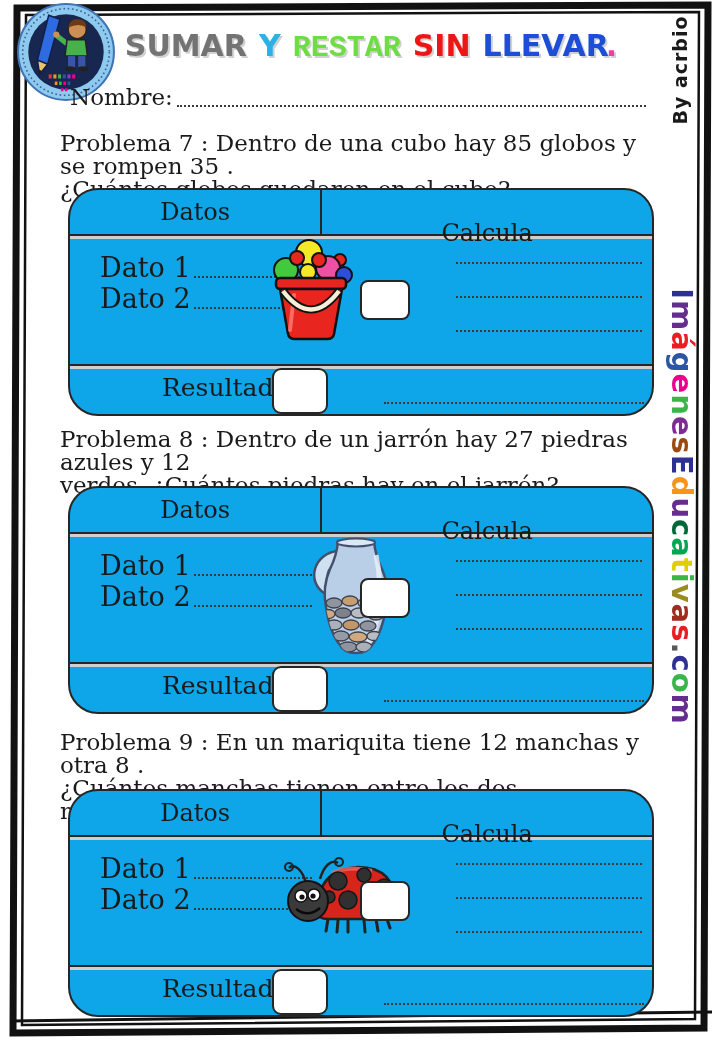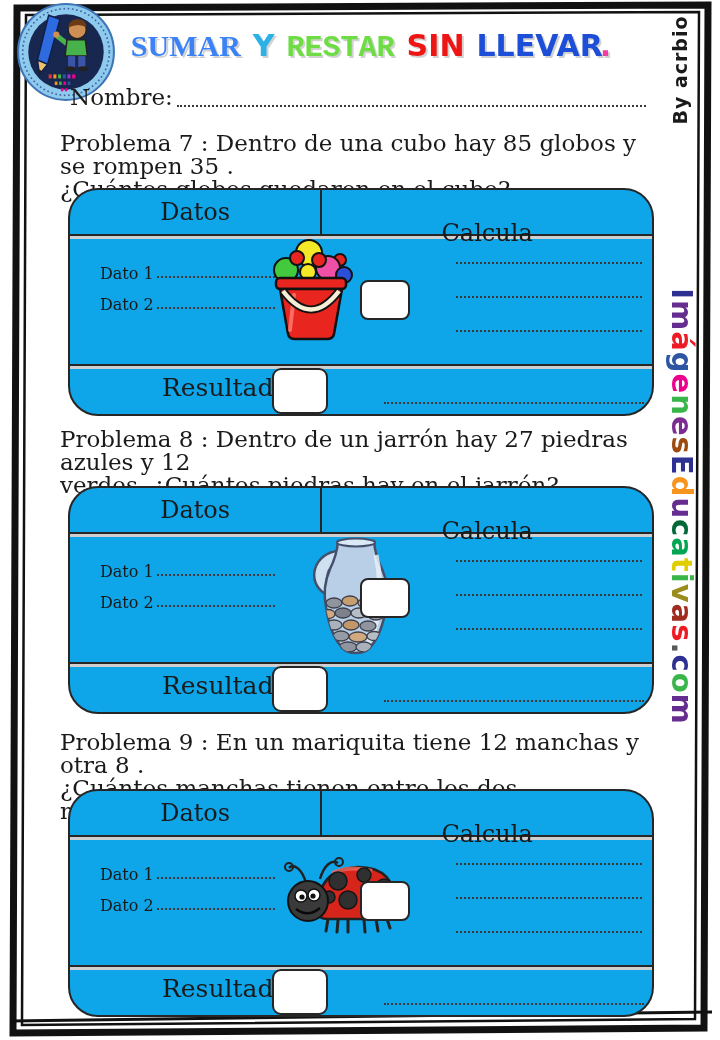--- a/index.html
+++ b/index.html
@@ -31,21 +31,21 @@
   .problem-text{position:absolute;left:60px;width:586px;font-size:23px;line-height:23px;}
 
   .ptable{position:absolute;left:68px;width:582px;height:224px;border:2px solid #262626;
           border-radius:30px;background:#0ea5e9;box-sizing:content-box;}
   .thead{height:44px;display:flex;border-bottom:2px solid #262626;box-shadow:0 3px 0 #cfcfcf;}
   .th{display:flex;align-items:center;justify-content:center;font-size:24px;}
   .th-datos{width:43%;border-right:2px solid #262626;}
   .th-calcula{flex:1;margin-top:42px;}
   .tbody{position:relative;height:128px;border-bottom:2px solid #262626;box-shadow:0 3px 0 #cfcfcf;}
   .datolines{position:absolute;left:30px;top:16px;}
-  .datoline{display:flex;align-items:flex-end;font-size:16px;height:31px;}
+  .datoline{display:flex;align-items:flex-end;font-size:27px;height:31px;}
   .datoline .dotline{width:118px;margin-left:3px;margin-bottom:5px;}
   .fig{position:absolute;}
   .fig-bucket{left:198px;top:2px;width:86px;height:104px;}
   .fig-jar{left:228px;top:1px;width:96px;height:124px;}
   .fig-ladybug{left:210px;top:14px;width:122px;height:90px;}
   .opbox{position:absolute;left:290px;top:44px;width:46px;height:36px;border:2px solid #262626;
          border-radius:8px;background:#fff;}
   .calcline{position:absolute;left:386px;width:186px;height:0;}
   .calcline.l1{top:26px}.calcline.l2{top:60px}.calcline.l3{top:94px}
   .tresult{position:relative;height:48px;}
@@ -92,21 +92,21 @@
         <rect x="40" y="79" width="2.6" height="3.4" fill="#f7941d"></rect>
           <rect x="44.2" y="79" width="2.6" height="3.4" fill="#39b54a"></rect>
         <rect x="48.4" y="79" width="2.6" height="3.4" fill="#ec008c"></rect>
           <rect x="52.6" y="79" width="2.6" height="3.4" fill="#2e55a4"></rect>
         <rect x="46" y="85.5" width="2.4" height="3" fill="#ec008c"></rect>
           <rect x="50" y="85.5" width="2.4" height="3" fill="#ec008c"></rect>
       </g>
     </svg>
   </div>
 
-  <div class="title"><span style="color: #3b82f6; font-family: Liberation Serif, serif;">SUMAR</span><span style="color: rgb(43, 177, 229);">Y</span><span style="color: rgb(110, 221, 68); font-family: Liberation Mono, monospace;">RESTAR</span><span style="color: rgb(238, 21, 21);">SIN</span><span style="color: #1d4ed8;">LLEVAR</span><span style="color: rgb(240, 61, 162);">.</span></div>
+  <div class="title"><span style="color: #737373;">SUMAR</span><span style="color: rgb(43, 177, 229);">Y</span><span style="color: rgb(110, 221, 68); font-family: Liberation Mono, monospace;">RESTAR</span><span style="color: rgb(238, 21, 21);">SIN</span><span style="color: #1d4ed8;">LLEVAR</span><span style="color: rgb(240, 61, 162);">.</span></div>
 
   <div class="byline">By acrbio</div>
 
   <div class="watermark">
       <span style="color: rgb(46, 49, 146);">I</span>
       <span style="color: rgb(102, 45, 145);">m</span>
       <span style="color: rgb(237, 28, 36);">á</span>
       <span style="color: rgb(46, 85, 164);">g</span>
       <span style="color: rgb(236, 0, 140);">e</span>
       <span style="color: rgb(57, 181, 74);">n</span>

